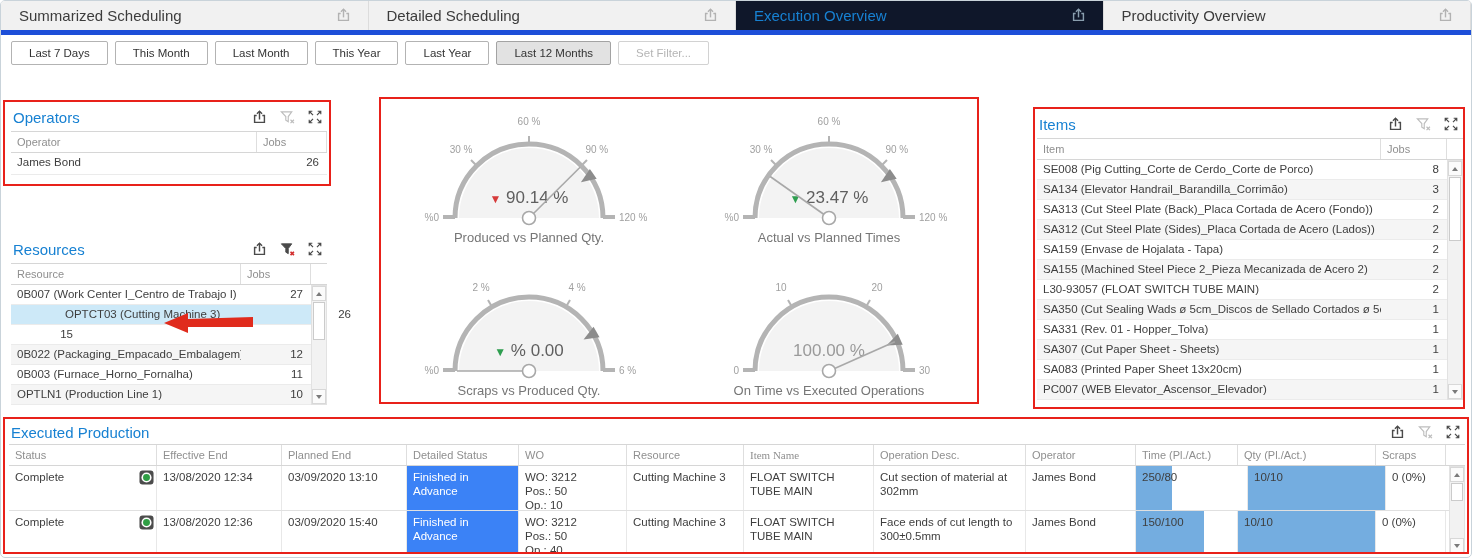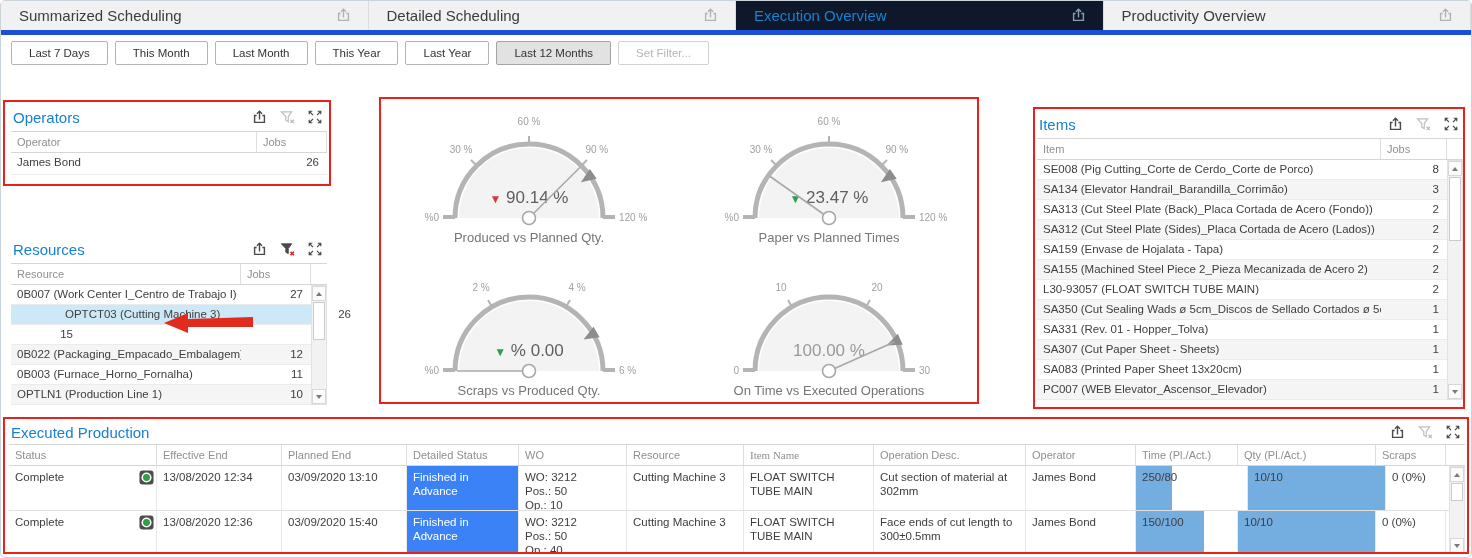--- a/index.html
+++ b/index.html
@@ -247,21 +247,21 @@
             <text x="60" y="115" text-anchor="end" font-size="10" fill="#a0a0a0">%0</text>
             <text x="82.11774900609143" y="47.117749006091444" text-anchor="middle" font-size="10" fill="#a0a0a0">30 %</text>
             <text x="150" y="19" text-anchor="middle" font-size="10" fill="#a0a0a0">60 %</text>
             <text x="217.88225099390854" y="47.11774900609143" text-anchor="middle" font-size="10" fill="#a0a0a0">90 %</text>
             <text x="240" y="115" text-anchor="start" font-size="10" fill="#a0a0a0">120 %</text>
             <path d="M 201.919949883187 76.31640707373553 L 210.88340529096823 62.87555638813094 L 217.68028013406624 72.76507065159512 Z" fill="#8c8c8c"></path>
             <text x="150" y="97" text-anchor="middle" font-size="17" fill="#5f5f5f"><tspan fill="#2e9e4f" font-size="12">▼</tspan><tspan> </tspan>23.47 %</text>
             <line x1="150" y1="112" x2="91.1691893749506" y2="70.49173912099454" stroke="#a8a8a8" stroke-width="1.6"></line>
             <circle cx="150" cy="112" r="6.5" fill="#fff" stroke="#a8a8a8" stroke-width="1.6"></circle>
           </svg></div>
-        <div class="gauge-caption">Paper vs Planned Times</div>
+        <div class="gauge-caption">Actual vs Planned Times</div>
       </div>
       <div class="gauge-cell">
         <div><svg width="300" height="130" viewBox="0 0 300 130" font-family="Liberation Sans, sans-serif">
             <path d="M 80 112 A 70 70 0 0 1 220 112 Z" fill="#f3f3f3"></path>
             <path d="M 76 112 A 74 74 0 0 1 224 112" fill="none" stroke="#b4b4b4" stroke-width="5"></path>
             <path d="M 64 111 H 76" stroke="#b4b4b4" stroke-width="4"></path>
             <path d="M 224 111 H 236" stroke="#b4b4b4" stroke-width="4"></path>
             <path d="M 112.5 47.0480947161671 L 109 40.985916889676034" stroke="#b4b4b4" stroke-width="2"></path>
             <path d="M 187.5 47.0480947161671 L 190.99999999999997 40.98591688967602" stroke="#b4b4b4" stroke-width="2"></path>
             <text x="60" y="115" text-anchor="end" font-size="10" fill="#a0a0a0">%0</text>

